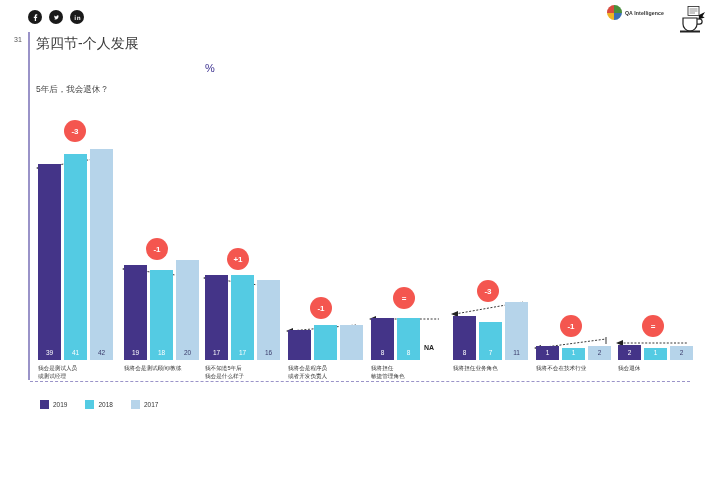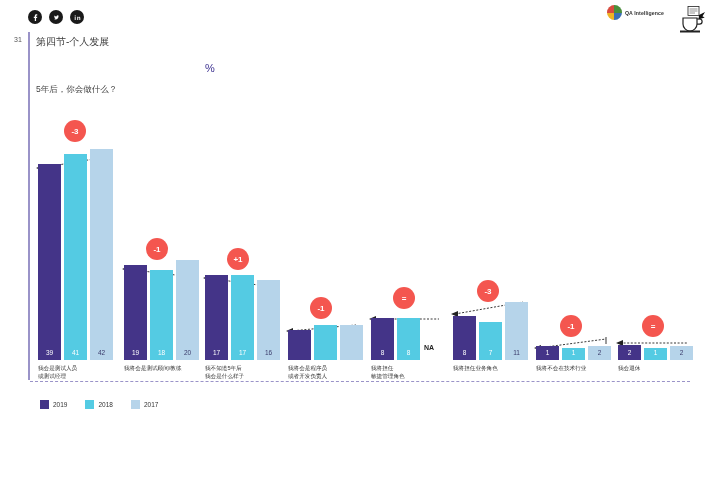--- a/index.html
+++ b/index.html
@@ -26,21 +26,21 @@
   .qa-mark i:nth-child(1){ left:0; top:0; background:#d94b3e; }
   .qa-mark i:nth-child(2){ right:0; top:0; background:#4a8f3c; }
   .qa-mark i:nth-child(3){ left:0; bottom:0; background:#f0b323; }
   .qa-mark i:nth-child(4){ right:0; bottom:0; background:#3b6fb5; }
   .qa-text { font-size: 5.2px; font-weight: bold; color: #333; letter-spacing: .1px; white-space: nowrap; }
   .cup-logo { width: 32px; height: 30px; }
 
   
   .pagenum { position: absolute; left: 14px; top: 36px; font-size: 7px; color: #555; }
   .vrule { position: absolute; left: 28px; top: 32px; width: 1.6px; height: 348px; background: #9a93c8; }
-  .section { position: absolute; left: 36px; top: 35px; font-size: 10px; color: #3a3a3a; }
+  .section { position: absolute; left: 36px; top: 35px; font-size: 14px; color: #3a3a3a; }
   .title { position: absolute; left: 36px; top: 55px; font-size: 21px; color: #111;
            font-family: "DejaVu Serif", serif; letter-spacing: .5px; }
   .pct { position: absolute; left: 205px; top: 62px; font-size: 11px; color: #3d3291; }
   .subtitle { position: absolute; left: 36px; top: 84px; font-size: 8.5px; color: #444; }
 
   
   .chart { position: absolute; left: 0; top: 100px; width: 720px; height: 260px; }
 
   .grp { position: absolute; bottom: 0; }
   .bars { position: absolute; bottom: 0; left: 0; display: flex; align-items: flex-end; gap: 3px; }
@@ -111,21 +111,21 @@
         <rect x="6" y="25.5" width="20" height="2" fill="#222"></rect>
         <path d="M25 10 l6 -3 l-2.5 4.2 l2.2 1.2 l-6.2 2 z" fill="#111"></path>
       </svg>
     </div>
   </div>
 
   <div class="pagenum">31</div>
   <div class="vrule"></div>
   <div class="section">第四节-个人发展</div>
   <div class="pct">%</div>
-  <div class="subtitle">5年后，你会做什么？</div>
+  <div class="subtitle">5年后，我会退休？</div>
 
   <div class="chart">
 
     <div class="grp" style="left:38px; height:245px;">
       <div class="badge" style="left:26px; top:5px;">-3</div>
       <div class="trend" style="left:-4px; top:40px; width:78px;">
         <svg width="80" height="16">
             <path d="M6 13 L72 2" stroke="#222" stroke-width="0.9" stroke-dasharray="2,1.6" fill="none"></path>
             <path d="M2 13 l7 -3 v6 z" fill="#222"></path>
           </svg>

